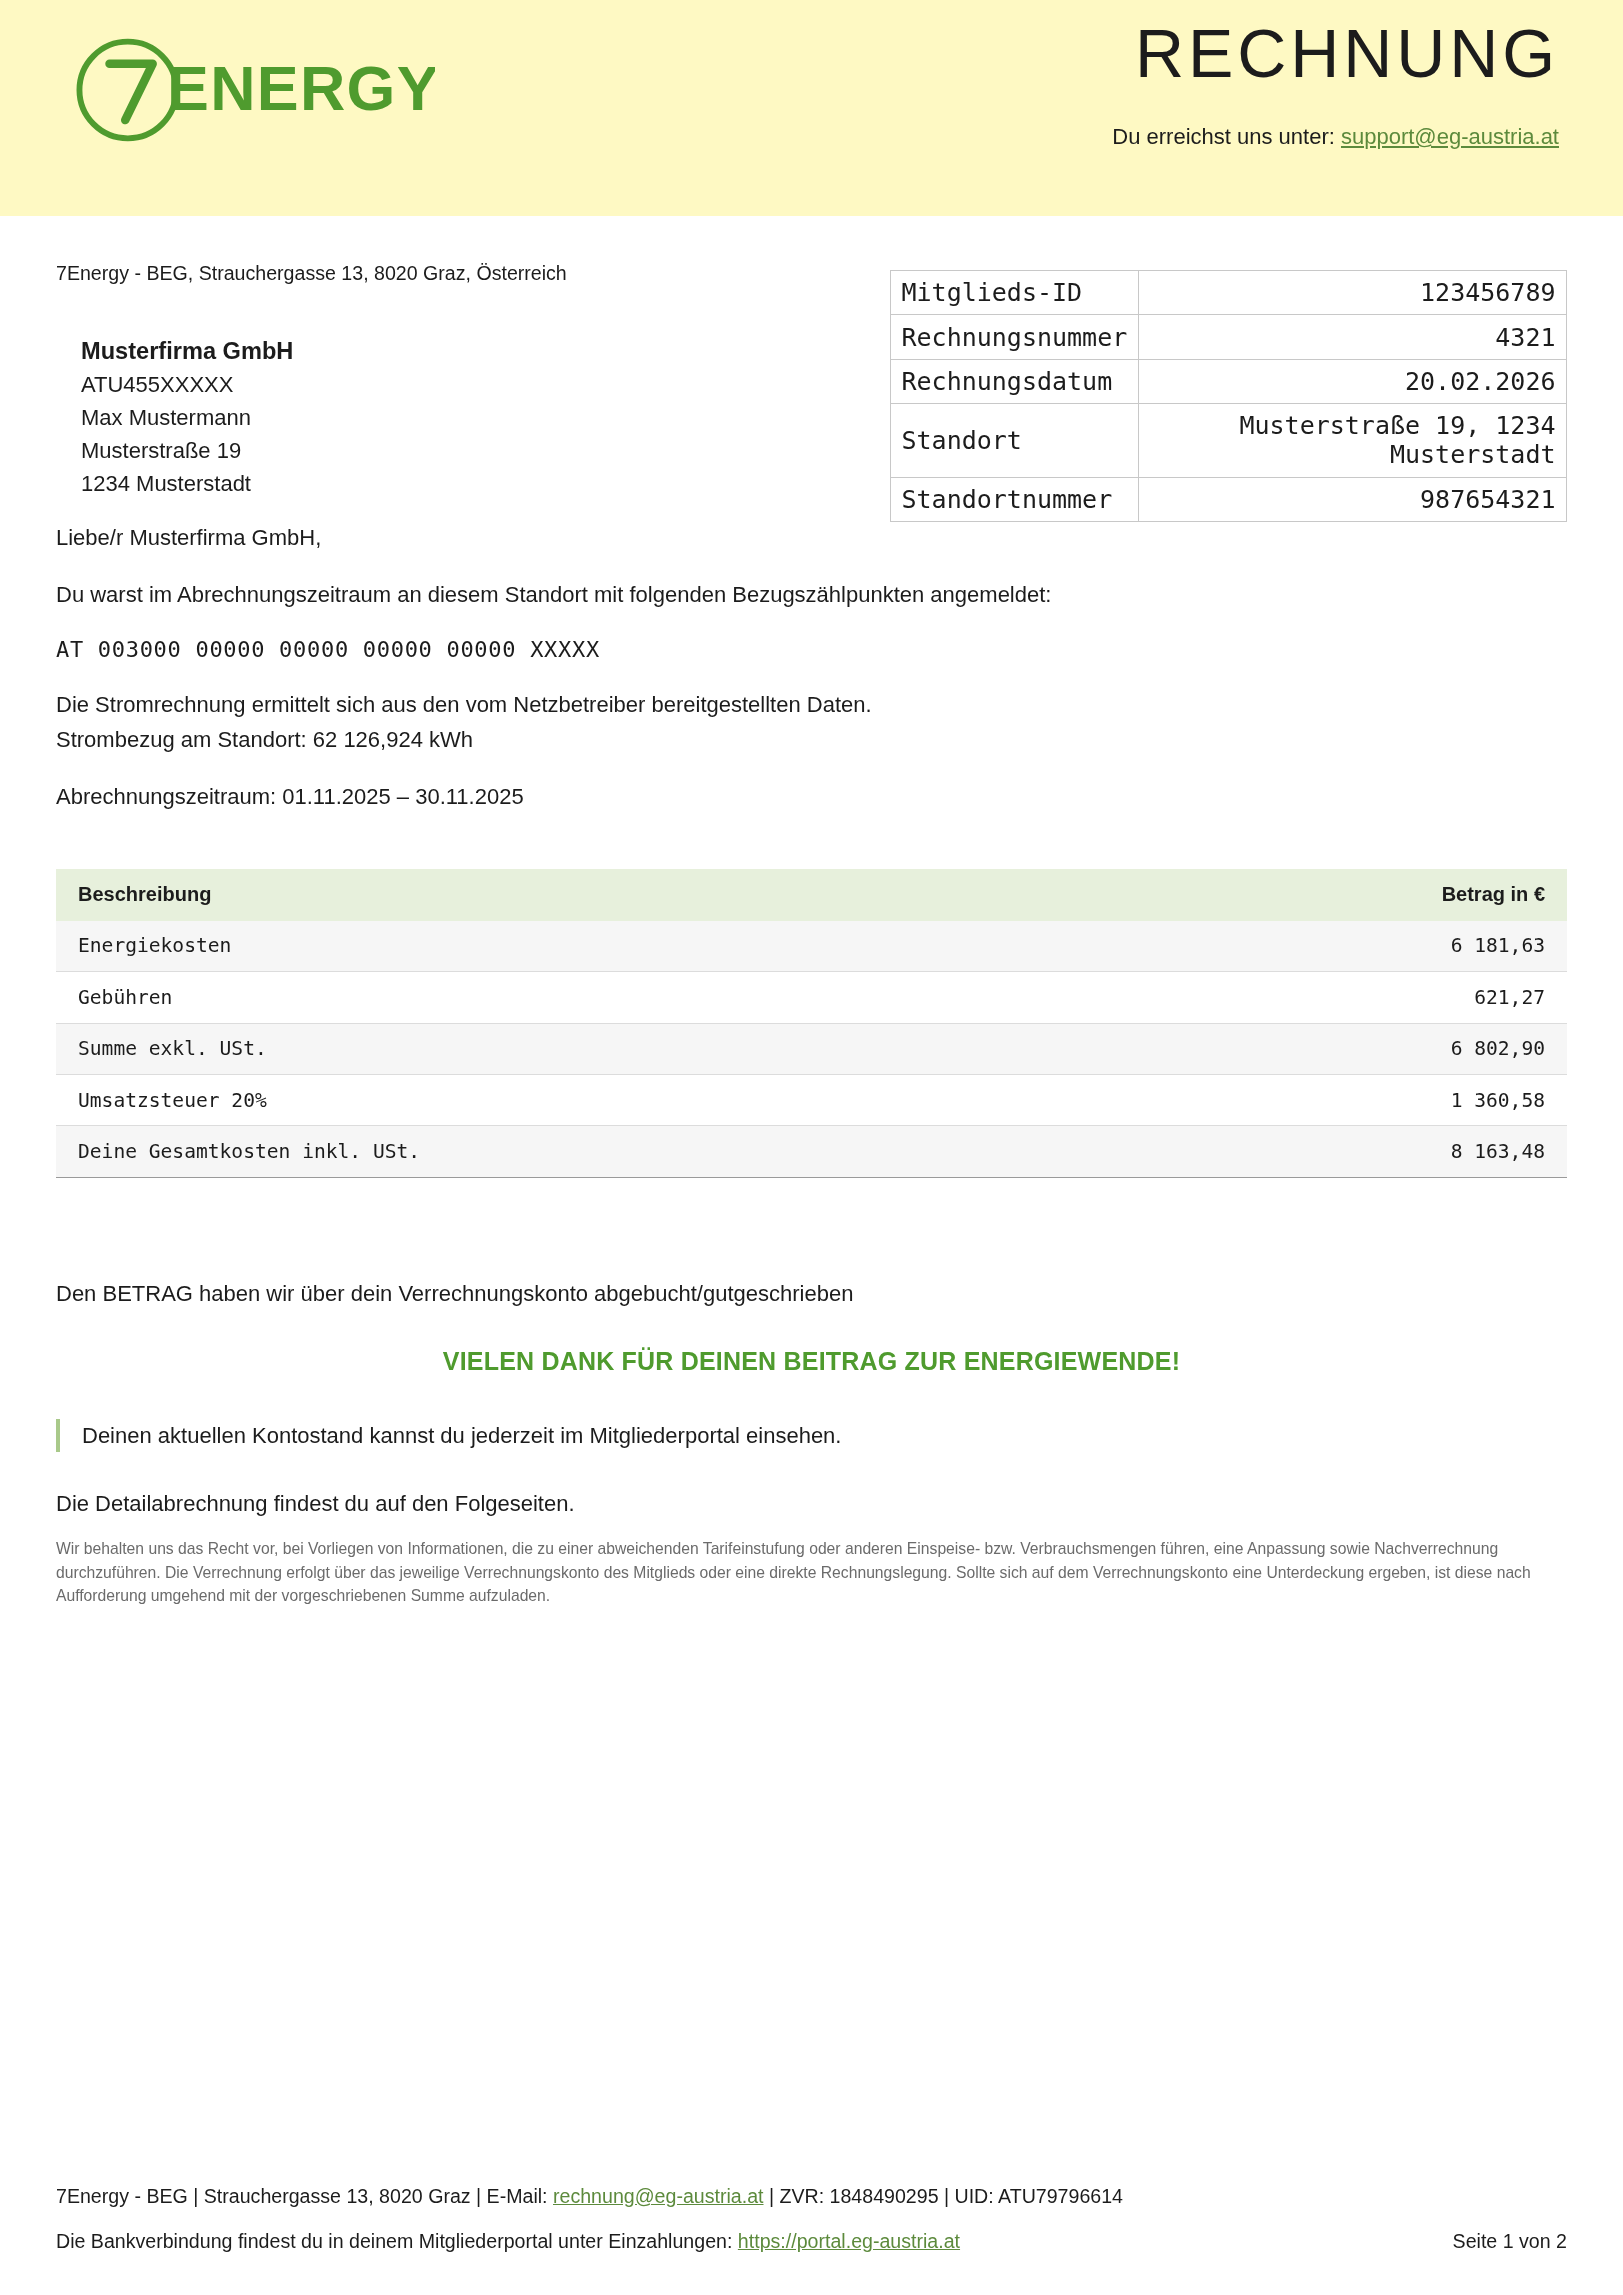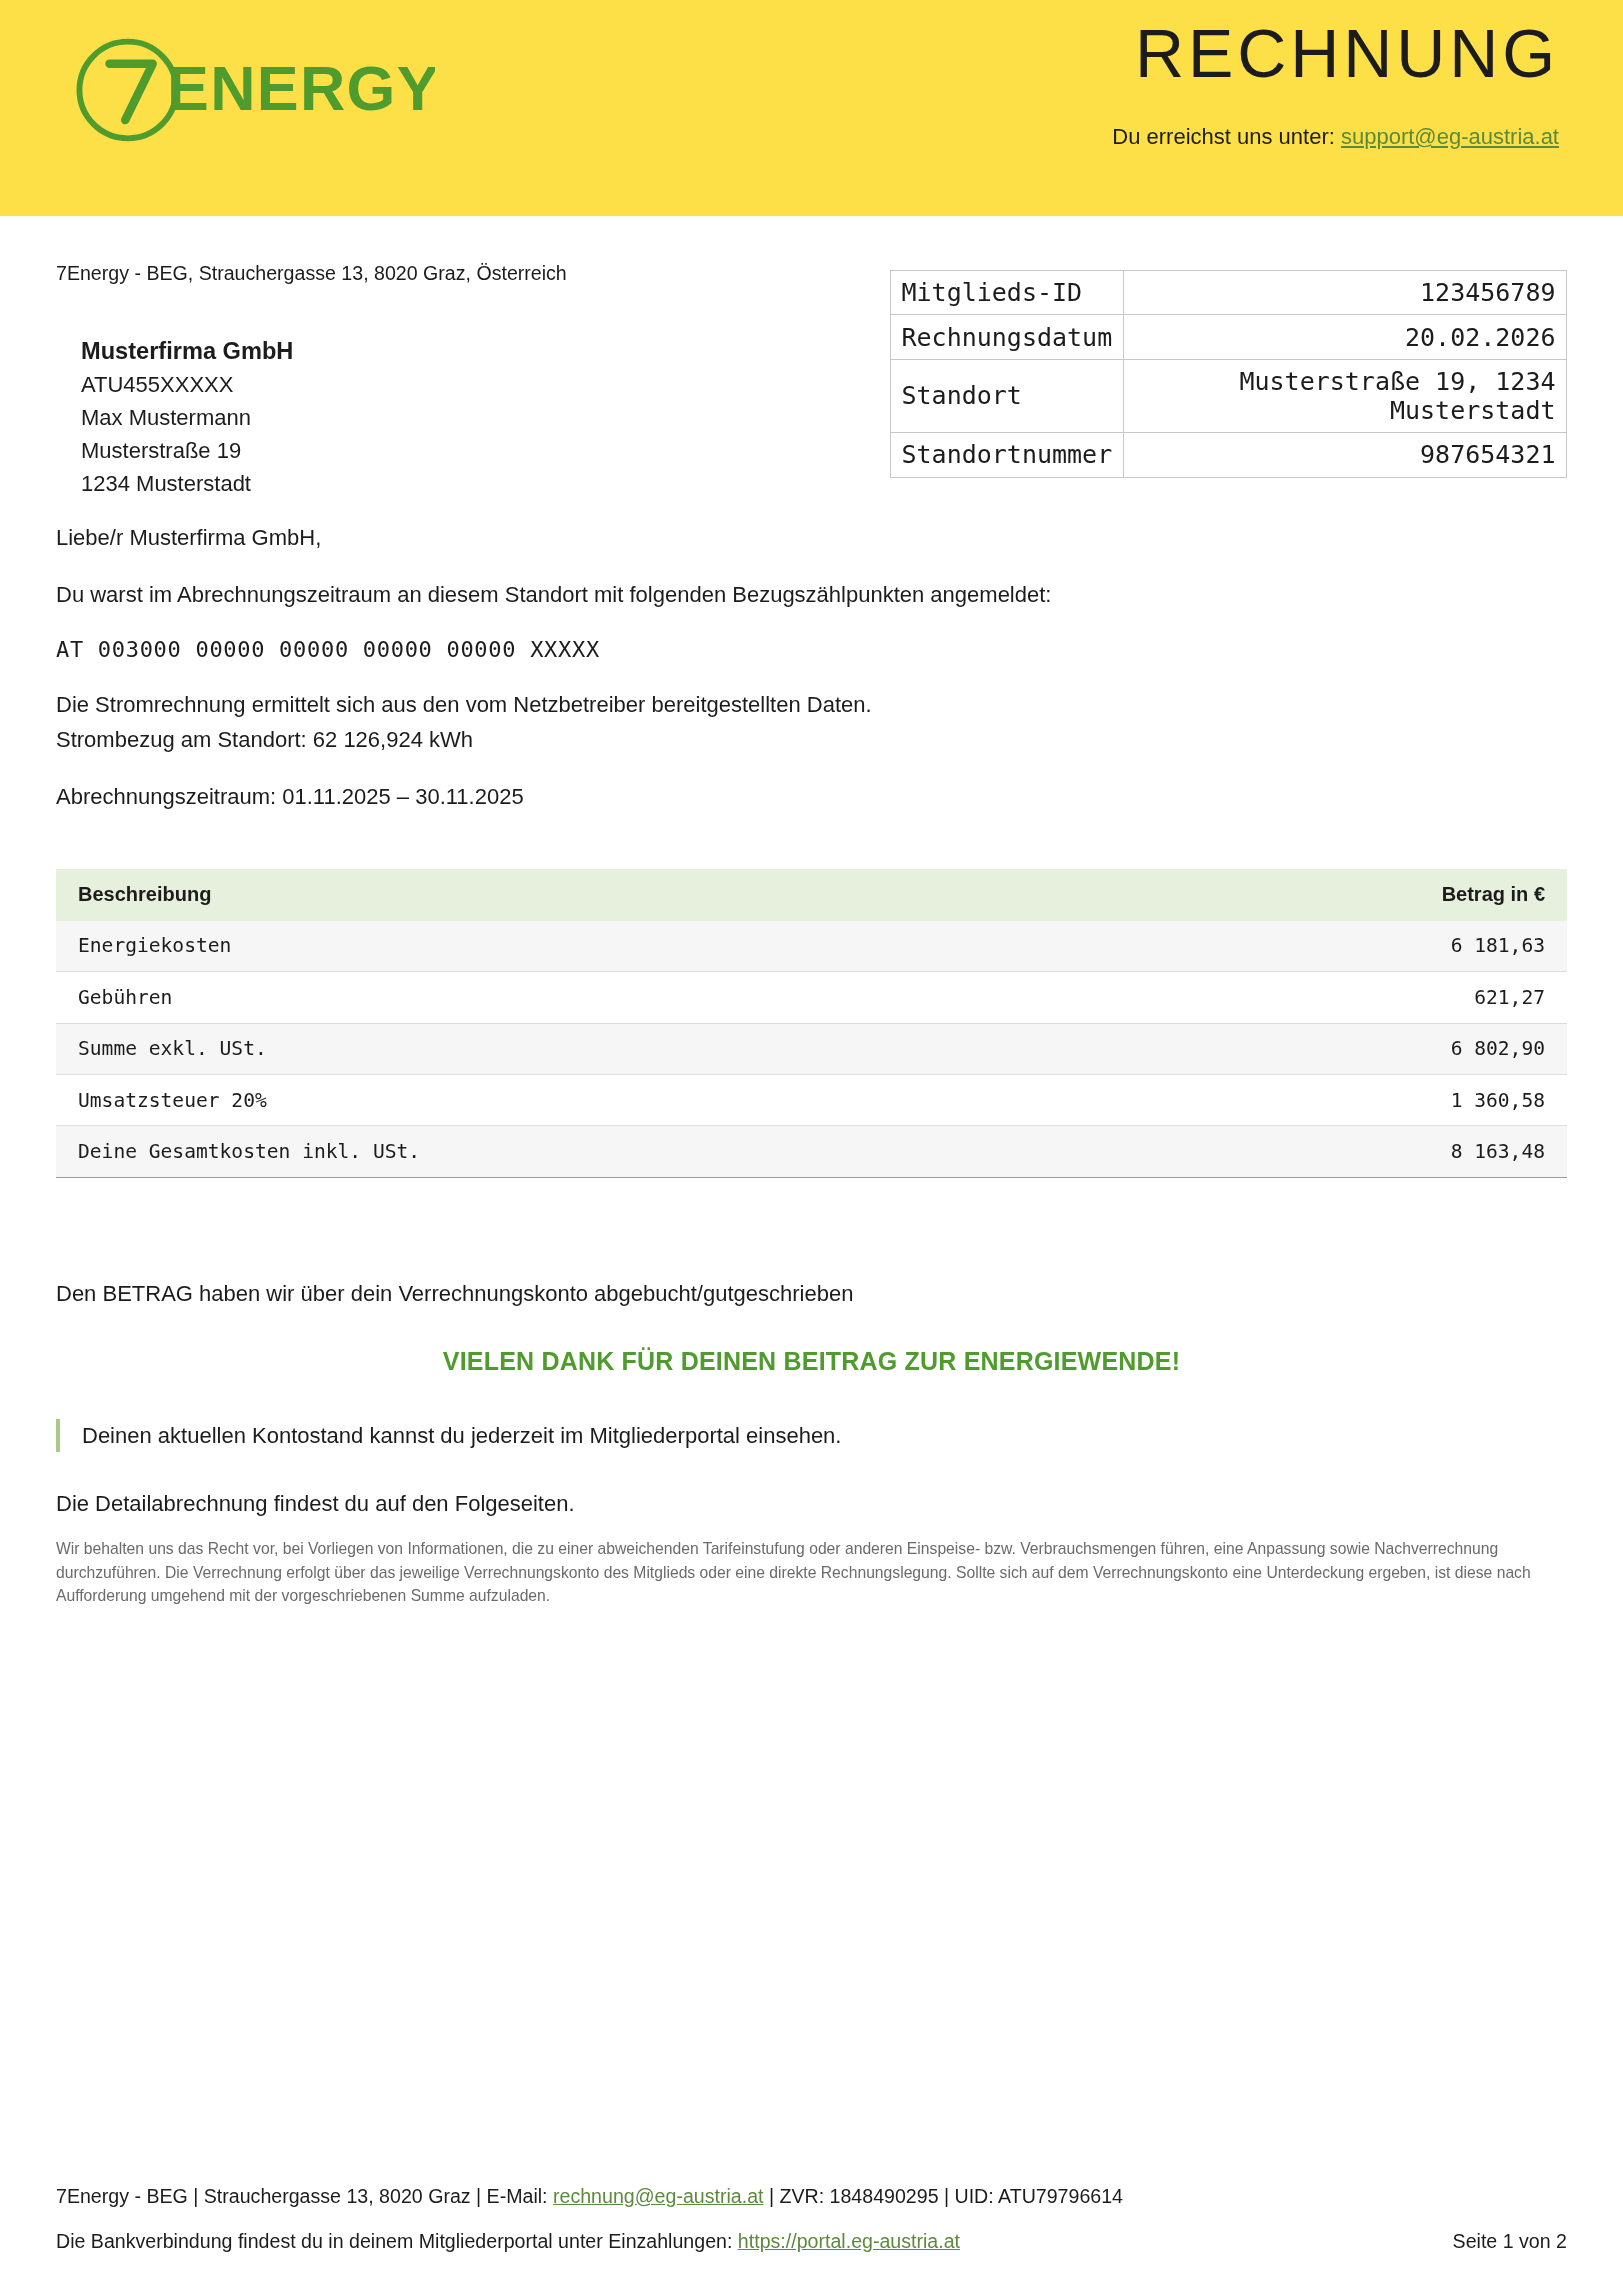--- a/index.html
+++ b/index.html
@@ -20,21 +20,21 @@
     overflow: hidden;
   }
 
   
   .header-band {
     position: absolute;
     top: 0;
     left: 0;
     width: 1623px;
     height: 216px;
-    background: #fde047;
+    background: #fef9c3;
   }
   .logo-wrap {
     position: absolute;
     left: 69px;
     top: 31px;
     display: flex;
     align-items: center;
   }
   .logo-svg { display: block; }
 
@@ -250,20 +250,24 @@
     <div>1234 Musterstadt</div>
   </div>
 
   <table class="meta-table">
     <tbody>
       <tr>
         <td class="k">Mitglieds-ID</td>
         <td class="v">123456789</td>
       </tr>
       <tr>
+        <td class="k">Rechnungsnummer</td>
+        <td class="v">4321</td>
+      </tr>
+      <tr>
         <td class="k">Rechnungsdatum</td>
         <td class="v">20.02.2026</td>
       </tr>
       <tr>
         <td class="k">Standort</td>
         <td class="v">Musterstraße 19, 1234 Musterstadt</td>
       </tr>
       <tr>
         <td class="k">Standortnummer</td>
         <td class="v">987654321</td>

